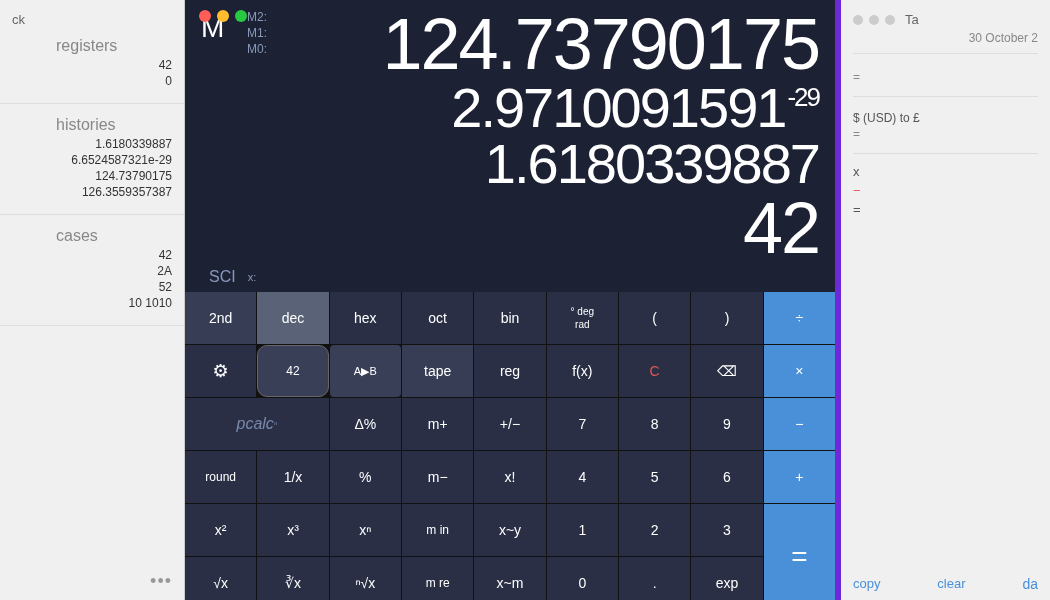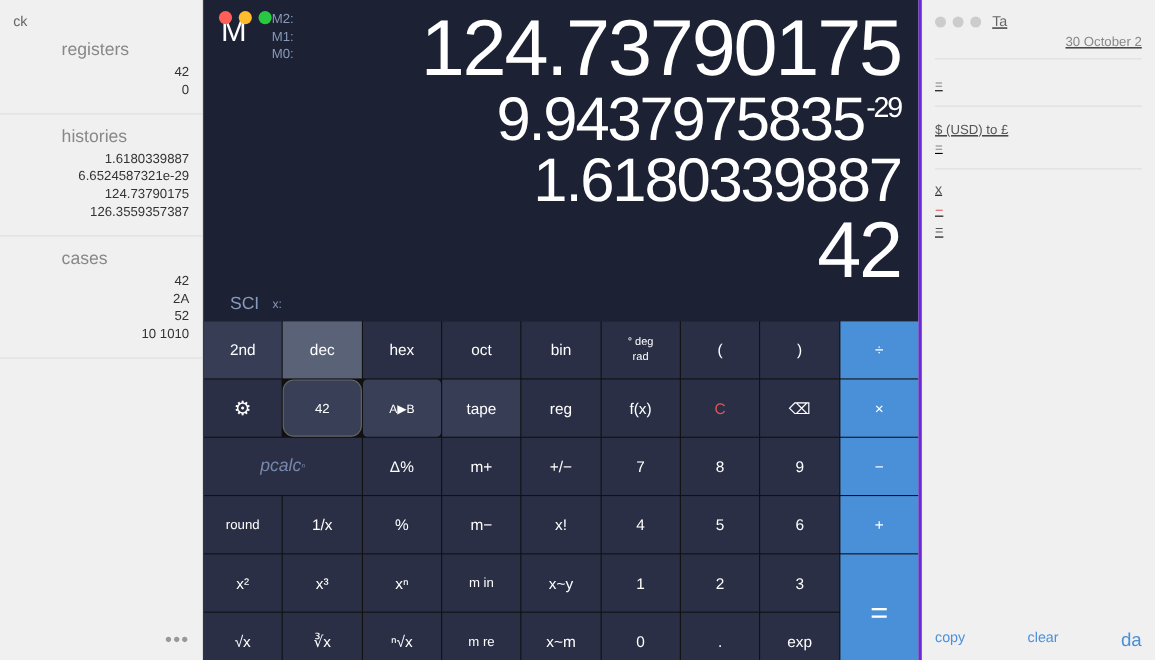--- a/index.html
+++ b/index.html
@@ -228,26 +228,25 @@
       color: #8899bb;
       font-weight: 300;
     }
 
     .btn-gear { font-size: 18px; }
 
     
     .right-panel {
       width: 215px;
       background: #f0f0f0;
-      border-left: 3px solid #6d28d9;
+      border-left: 6px solid #6d28d9;
       display: flex;
       flex-direction: column;
       padding: 8px 0;
       position: relative;
-      text-decoration: underline;
     }
     .right-panel-top {
       display: flex;
       align-items: center;
       padding: 4px 12px 2px;
       gap: 6px;
     }
     .right-tl { width: 10px; height: 10px; border-radius: 50%; background: #ccc; }
     .right-title {
       font-size: 13px;
@@ -303,21 +302,21 @@
       display: flex;
       justify-content: space-between;
       padding: 0 12px;
     }
     .right-btn {
       font-size: 13px;
       color: #4a90d9;
       cursor: pointer;
     }
     .right-btn-more {
-      font-size: 17px;
+      font-size: 14px;
       color: #4a90d9;
     }
   </style>
 </head>
 <body>
 
 <div class="left-panel">
   <div class="left-panel-title">ck</div>
 
   <div class="left-section">
@@ -378,21 +377,21 @@
         <span class="mem-key">M0:</span>
         <span class="mem-val"></span>
       </div>
     </div>
 
     <div style="flex: 1; display: flex; flex-direction: column; justify-content: flex-end; padding-bottom: 4px;">
       <div class="display-line">
         <span class="display-main">124.73790175</span>
       </div>
       <div class="display-line display-secondary">
-        <span class="display-tertiary">9.9437975835</span>
+        <span class="display-tertiary">2.9710091591</span>
         <span class="display-exp">-29</span>
       </div>
       <div class="display-line">
         <span class="display-tertiary">1.6180339887</span>
       </div>
       <div class="display-line">
         <span class="display-small">42</span>
       </div>
     </div>
 

